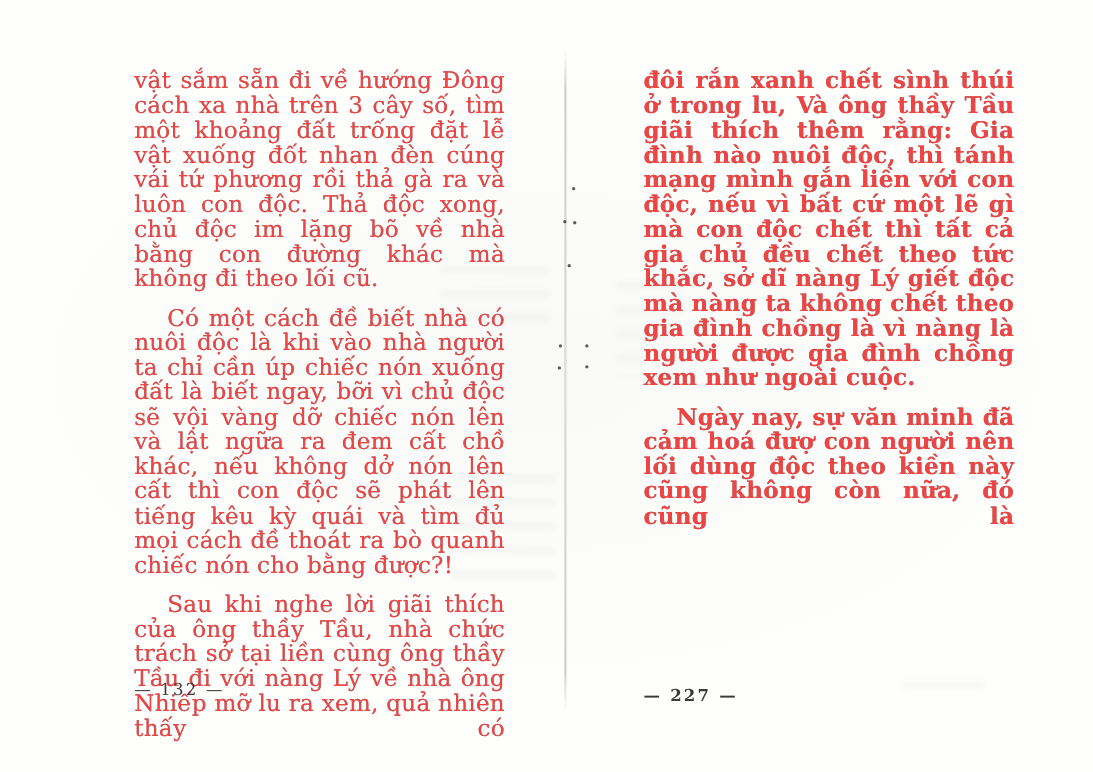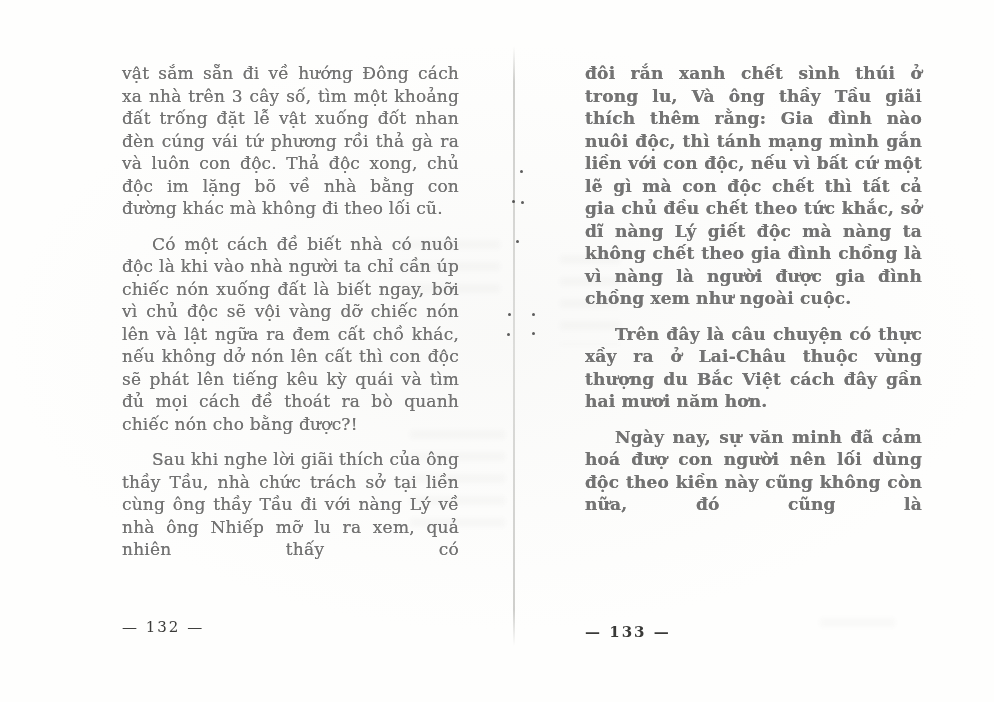--- a/index.html
+++ b/index.html
@@ -58,24 +58,24 @@
   .page {
     position: absolute;
     top: 62px;
     width: 337px;
     height: 600px;
   }
   .page-left  { left: 122px; }
   .page-right { left: 585px; font-weight: bold; }
   .page p {
     margin: 0 0 13px 0;
-    font-size: 17px;
+    font-size: 21px;
     line-height: 22.5px;
     text-align: justify;
-    color: #737373;
+    color: #ef4444;
     letter-spacing: 0.2px;
     text-shadow: 0 0 0.5px rgba(30,30,28,0.55);
   }
   .page p.indent { text-indent: 30px; }
   .page p.runover { text-align-last: justify; }
   .pagenum {
     position: absolute;
     left: 0;
     top: 556px;
     width: 100%;
@@ -110,17 +110,16 @@
 
   <div class="page page-left">
     <p>vật sắm sẵn đi về hướng Đông cách xa nhà trên 3 cây số, tìm một khoảng đất trống đặt lễ vật xuống đốt nhan đèn cúng vái tứ phương rồi thả gà ra và luôn con độc. Thả độc xong, chủ độc im lặng bõ về nhà bằng con đường khác mà không đi theo lối cũ.</p>
     <p class="indent">Có một cách đề biết nhà có nuôi độc là khi vào nhà người ta chỉ cần úp chiếc nón xuống đất là biết ngay, bỡi vì chủ độc sẽ vội vàng dỡ chiếc nón lên và lật ngữa ra đem cất chồ khác, nếu không dở nón lên cất thì con độc sẽ phát lên tiếng kêu kỳ quái và tìm đủ mọi cách đề thoát ra bò quanh chiếc nón cho bằng được?!</p>
     <p class="indent runover">Sau khi nghe lời giãi thích của ông thầy Tầu, nhà chức trách sở tại liền cùng ông thầy Tầu đi với nàng Lý về nhà ông Nhiếp mỡ lu ra xem, quả nhiên thấy có</p>
     <div class="pagenum">— 132 —</div>
   </div>
 
   <div class="page page-right">
     <p>đôi rắn xanh chết sình thúi ở trong lu, Và ông thầy Tầu giãi thích thêm rằng: Gia đình nào nuôi độc, thì tánh mạng mình gắn liền với con độc, nếu vì bất cứ một lẽ gì mà con độc chết thì tất cả gia chủ đều chết theo tức khắc, sở dĩ nàng Lý giết độc mà nàng ta không chết theo gia đình chồng là vì nàng là người được gia đình chồng xem như ngoài cuộc.</p>
-    <p class="indent">Trên đây là câu chuyện có thực xầy ra ở Lai-Châu thuộc vùng thượng du Bắc Việt cách đây gần hai mươi năm hơn.</p>
     <p class="indent runover">Ngày nay, sự văn minh đã cảm hoá đượ con người nên lối dùng độc theo kiền này cũng không còn nữa, đó cũng là</p>
-    <div class="pagenum">— 133 —</div>
+    <div class="pagenum">— 227 —</div>
   </div>
 </div>
 
 </body></html>

